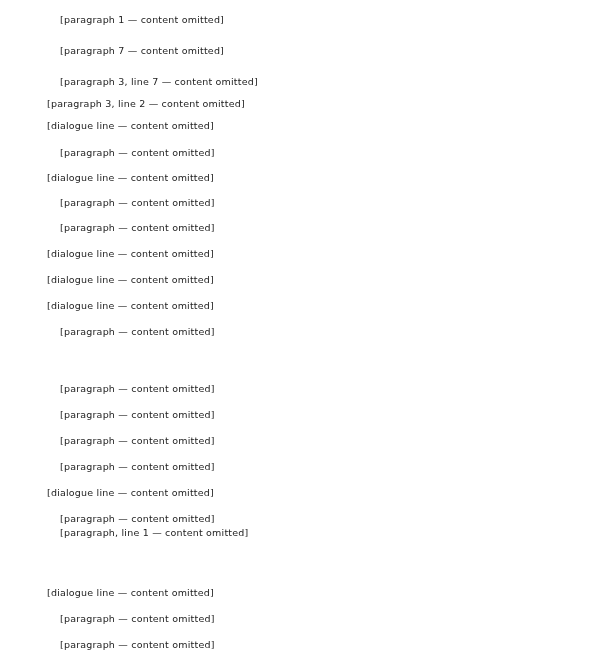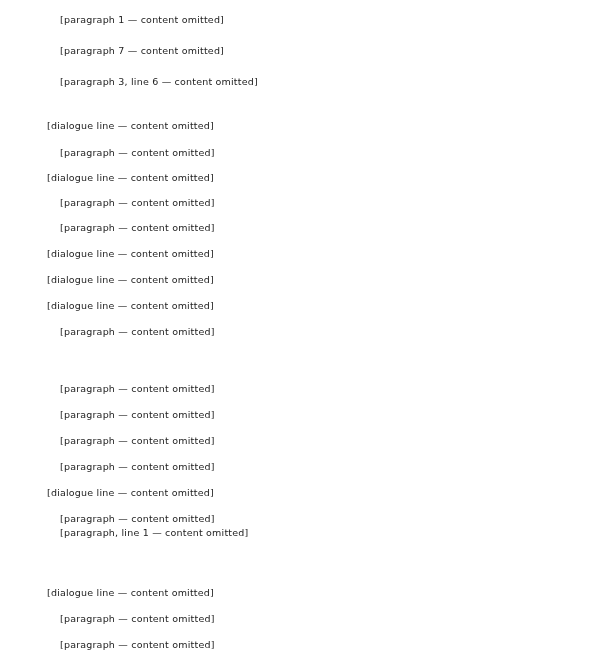--- a/index.html
+++ b/index.html
@@ -11,21 +11,22 @@
     .line { position: absolute; white-space: nowrap; letter-spacing: 0.2px; }
     .indent { left: 60px; }
     .flush { left: 47px; }
   </style>
 </head>
 <body>
 
 <div class="page" id="page">
     <div class="line indent" style="top: 14px;">[paragraph 1 — content omitted]</div>
     <div class="line indent" style="top: 45px;">[paragraph 7 — content omitted]</div>
-    <div class="line indent" style="top: 76px;">[paragraph 3, line 6 — content omitted]</div>
+    <div class="line indent" style="top: 76px;">[paragraph 3, line 7 — content omitted]</div>
+    <div class="line flush" style="top: 98px;">[paragraph 3, line 2 — content omitted]</div>
     <div class="line flush" style="top: 120px;">[dialogue line — content omitted]</div>
     <div class="line indent" style="top: 147px;">[paragraph — content omitted]</div>
     <div class="line flush" style="top: 172px;">[dialogue line — content omitted]</div>
     <div class="line indent" style="top: 197px;">[paragraph — content omitted]</div>
     <div class="line indent" style="top: 222px;">[paragraph — content omitted]</div>
     <div class="line flush" style="top: 248px;">[dialogue line — content omitted]</div>
     <div class="line flush" style="top: 274px;">[dialogue line — content omitted]</div>
     <div class="line flush" style="top: 300px;">[dialogue line — content omitted]</div>
     <div class="line indent" style="top: 326px;">[paragraph — content omitted]</div>
     <div class="line indent" style="top: 383px;">[paragraph — content omitted]</div>

